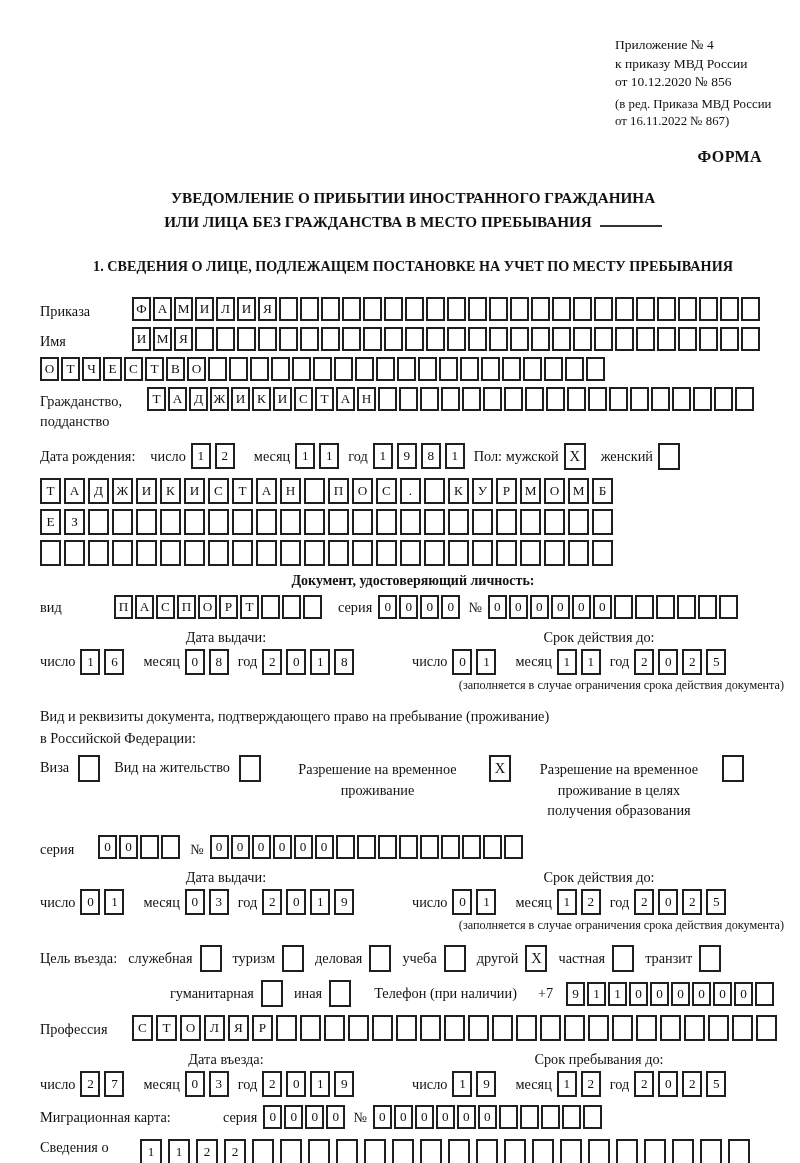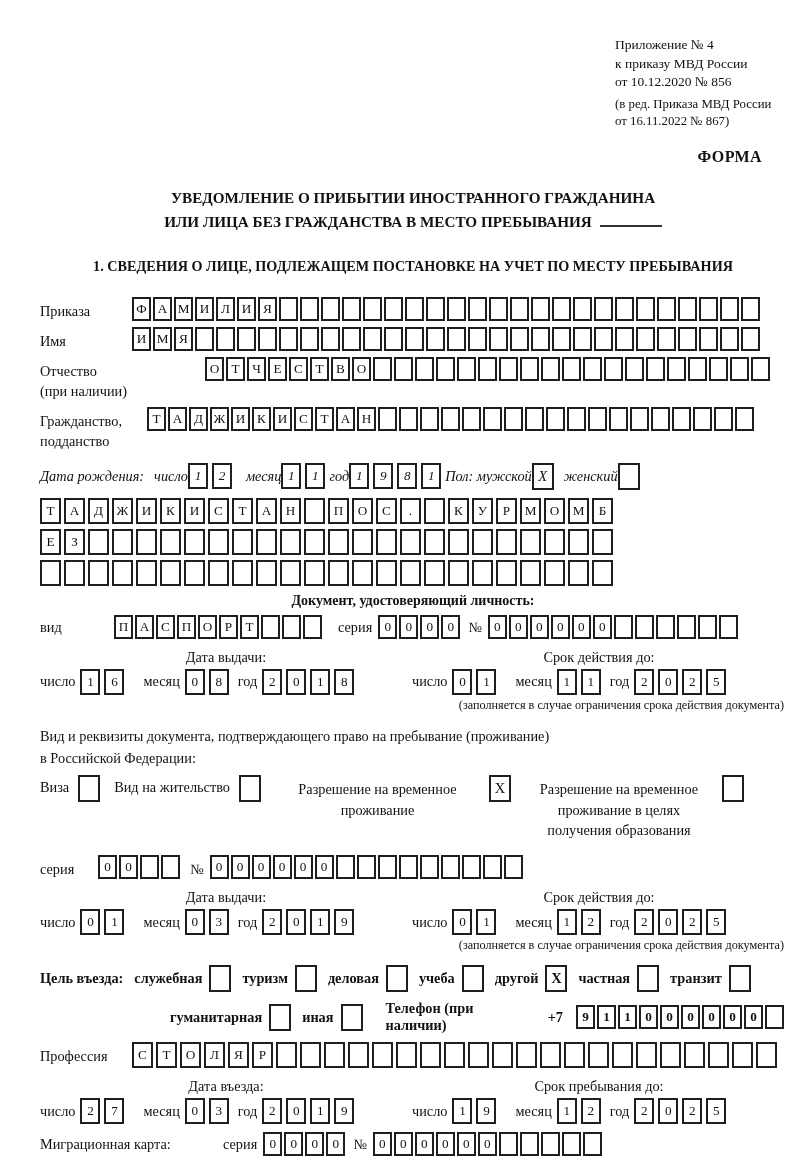--- a/index.html
+++ b/index.html
@@ -37,21 +37,21 @@
   .boxes.xl .box { width:22px; height:26px; margin-right:6px; }
   .date-row .box, .inline-date .box { width:20px; height:26px; margin-right:4px; }
 
   .checkbox {
     display:inline-flex; align-items:center; justify-content:center;
     width:22px; height:27px; border:2px solid #1f1f1f; background:#fff;
     font-size:14.5px; flex-shrink:0;
   }
 
   
-  .inline-date { display:flex; align-items:center; margin-top:12px; font-size:14.3px; flex-wrap:nowrap;font-style:italic; }
+  .inline-date { display:flex; align-items:center; gap:5px; margin-top:12px; font-size:14.3px; flex-wrap:nowrap; }
   .inline-date .gap { margin-left:10px; }
 
   .date-pair { display:flex; margin-top:10px; font-size:14.3px; }
   .dg { }
   .dg-left { width:372px; }
   .dg-right { flex:1; }
   .date-title { text-align:center; margin-bottom:3px; }
   .date-row { display:flex; align-items:center; gap:5px; }
   .date-row .mlab { margin-left:10px; }
   .date-note { text-align:right; font-size:12.2px; margin-top:3px; padding-right:2px; }
@@ -64,21 +64,21 @@
   .doc-heading { text-align:center; font-weight:bold; font-size:14px; margin-top:2px; }
 
   .intro { margin-top:12px; font-size:14.3px; line-height:1.55; }
 
   .opt-row { display:flex; align-items:flex-start; margin-top:6px; font-size:14.3px; gap:14px; }
   .opt { display:flex; align-items:flex-start; gap:9px; }
   .opt .olabel { padding-top:4px;font-family:Liberation Serif, serif; }
   .opt .olabel.center { text-align:center; line-height:1.45; }
   .wrap205 { width:205px; } .wrap190 { width:188px; }
 
-  .purpose-row { display:flex; align-items:center; margin-top:12px; font-size:14.3px; gap:7px; flex-wrap:nowrap;font-weight:bold; }
+  .purpose-row { display:flex; align-items:center; margin-top:12px; font-size:14.3px; gap:7px; flex-wrap:nowrap; }
   .purpose-row .pl { margin-left:4px; }
   .purpose2 { margin-top:8px; padding-left:130px; }
   .phone-digits { display:inline-flex; margin-left:6px; }
 
   .mcard-row { display:flex; align-items:center; margin-top:8px; font-size:14.3px; gap:6px; }
 
   .serlab { margin:0 6px 0 0; padding-top:4px; }
 </style>
 </head>
 <body>
@@ -169,24 +169,20 @@
         <span class="box"></span>
         <span class="box"></span>
         <span class="box"></span>
         <span class="box"></span>
         <span class="box"></span>
         <span class="box"></span>
       </span>
   </div>
 
   <div class="frow">
-    <div class="flabel w160">
-      <div>Отчество</div>
-      <div>(при наличии)</div>
-    </div>
     <span class="boxes">
         <span class="box">О</span>
         <span class="box">Т</span>
         <span class="box">Ч</span>
         <span class="box">Е</span>
         <span class="box">С</span>
         <span class="box">Т</span>
         <span class="box">В</span>
         <span class="box">О</span>
         <span class="box"></span>

